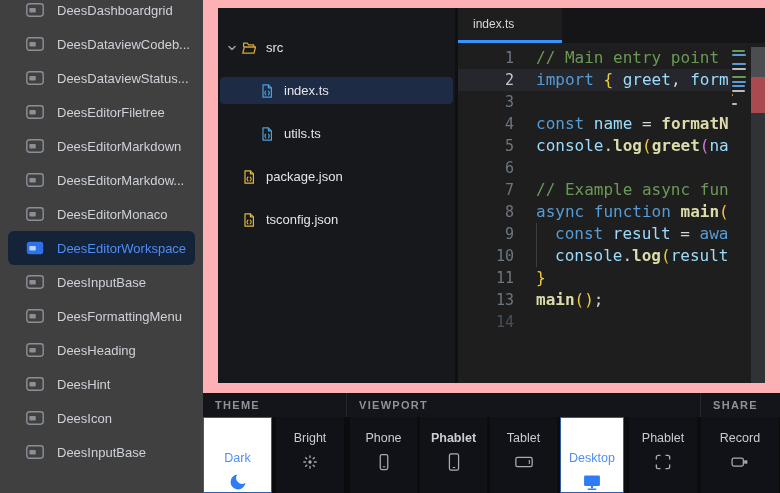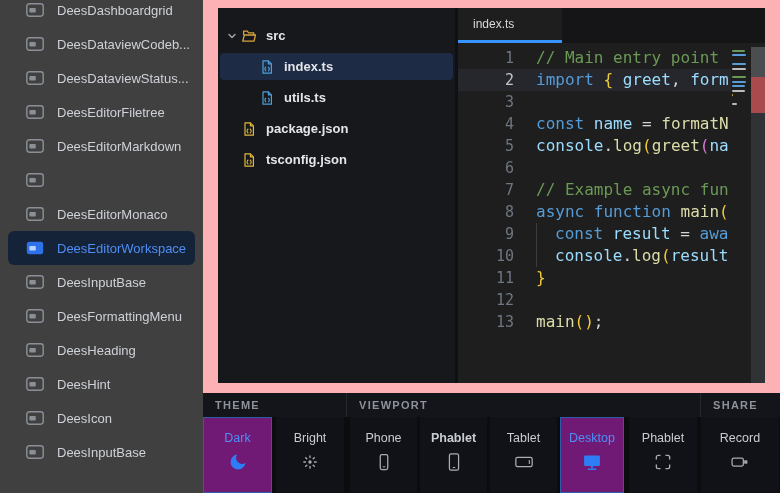--- a/index.html
+++ b/index.html
@@ -15,60 +15,60 @@
   .sb-item { height:34px; margin:0 8px; padding-left:18px; display:flex; align-items:center; gap:13px;
              border-radius:6px; color:#ced2d8; font-size:13px; cursor:pointer; }
   .sb-item.sel { background:#152339; color:#4f8df5; }
   .icn { display:inline-flex; align-items:center; justify-content:center; flex:none; }
   
   .preview { position:absolute; left:203px; top:0; width:577px; height:393px;
              background:var(--pink,#fdb1b4); padding:8px 15px 10px 15px; }
   .component { width:100%; height:100%; display:flex; background:#17181b; overflow:hidden; }
   
   .filetree { width:237px; flex:none; padding-top:10px; background:#17181b; }
-  .ft-row { height:27px; margin:4px 2px; padding-left:6px; display:flex; align-items:center;
-            border-radius:4px; color:#e3e5e8; font-size:13px; cursor:pointer; white-space:nowrap;font-weight:bold; }
+  .ft-row { height:27px; margin:16px 2px; padding-left:6px; display:flex; align-items:center;
+            border-radius:4px; color:#e3e5e8; font-size:13px; cursor:pointer; white-space:nowrap; }
   .ft-row.sel { background:#1d2b45; }
   .ft-chev { width:15px; flex:none; display:inline-flex; }
   .ft-ind { width:18px; flex:none; }
   .ft-icon { margin-right:9px; }
   .panel-divider { width:3px; flex:none; background:#0f1013; cursor:col-resize; }
   
   .editor { flex:1; min-width:0; display:flex; flex-direction:column; background:#1e1e1e; }
   .tabbar { height:35px; flex:none; background:#151517; display:flex; }
   .tab { min-width:104px; padding:0 15px; display:flex; align-items:center; background:#1e1e1e;
          border-bottom:3px solid var(--accent2,#3794ff); color:#d9d9d9; font-size:12px; cursor:pointer; }
   .codearea { flex:1; display:flex; padding-top:4px; overflow:hidden; position:relative; }
   .code { flex:1; min-width:0; font-family:"DejaVu Sans Mono", monospace; font-size:16px; }
   .ln { display:flex; height:22px; line-height:22px; white-space:pre; }
   .ln .gut { width:56px; flex:none; text-align:right; color:#6e7681; font-size:15px; user-select:none; }
   .ln .src { margin-left:22px; flex:1; overflow:hidden; white-space:pre; }
   .ln.cur { background:rgba(110,130,180,0.10); }
   .ln.cur .gut { color:#c6c6c6; }
   .ln.dim .gut { color:#4b5057; }
   .tk-com { color:#6a9955; } .tk-kw { color:#569cd6; } .tk-var { color:#9cdcfe; }
-  .tk-fn { color:#dcdcaa; } .tk-txt { color:#d4d4d4; }
+  .tk-fn { color:#dcdcaa;font-weight:bold; } .tk-txt { color:#d4d4d4; }
   .tk-b1 { color:#f2ca3a; } .tk-b2 { color:#d678d4; }
   .tk-guide { display:inline-block; width:19px; height:22px; border-left:1px solid #3d3d3d; vertical-align:top; }
   .minimap { width:20px; flex:none; padding:3px 3px 0 1px; }
   .mm-bar { height:2px; margin-bottom:2.4px; border-radius:1px; }
   .vscroll { width:14px; flex:none; background:#313236; position:relative; cursor:pointer; }
   .vs-thumb { position:absolute; left:0; right:0; top:0; height:30px; background:#4c4d51; }
   .vs-marker { position:absolute; left:0; right:0; top:30px; height:36px; background:#a84a4e; }
   
   .toolbar { position:absolute; left:203px; top:393px; width:577px; height:100px; background:#0b0c0e; }
   .tb-head { height:24px; display:flex; background:#14151a; }
   .tb-hcell { line-height:24px; padding-left:12px; font-size:11px; font-weight:bold;
               letter-spacing:1.3px; color:#8d929b; }
   .tb-hcell + .tb-hcell { border-left:1px solid #26272c; }
   .tb-row { height:76px; display:flex; }
   .tb-btn { height:76px; background:#101217; border:1px solid transparent; display:flex; flex-direction:column;
             align-items:center; padding-top:13px; gap:7px; cursor:pointer; flex:none; }
   .tb-btn .tb-label { font-size:12.5px; color:#c9cdd3; }
-  .tb-btn.sel { background:#701a75; border-color:#2e5ea9; }
+  .tb-btn.sel { background:#ffffff; border-color:#2e5ea9;justify-content:flex-end; }
   .tb-btn.sel .tb-label { color:var(--accent,#4e8ef7); }
 </style>
 </head>
 <body>
 
 <div class="app" style="--pink: #fdb1b4; --accent: #4e8ef7; --accent2: #3794ff;">
 
   <nav class="sidebar">
     <div class="sb-list" id="sb-list">
         <div class="sb-item">
@@ -116,20 +116,21 @@
           </span>
           <span>DeesEditorMarkdown</span>
         </div>
         <div class="sb-item">
           <span class="icn">
             <svg width="18" height="14" viewBox="0 0 18 14" fill="none">
               <rect x="0.8" y="0.8" width="16.4" height="12.4" rx="2.6" stroke="#8b9097" stroke-width="1.4"></rect>
               <rect x="3.4" y="5" width="6.4" height="4.6" rx="1" fill="#8b9097"></rect>
             </svg>
           </span>
+          <span>DeesEditorMarkdow...</span>
         </div>
         <div class="sb-item">
           <span class="icn">
             <svg width="18" height="14" viewBox="0 0 18 14" fill="none">
               <rect x="0.8" y="0.8" width="16.4" height="12.4" rx="2.6" stroke="#8b9097" stroke-width="1.4"></rect>
               <rect x="3.4" y="5" width="6.4" height="4.6" rx="1" fill="#8b9097"></rect>
             </svg>
           </span>
           <span>DeesEditorMonaco</span>
         </div>
@@ -290,22 +291,22 @@
               <div class="ln cur"><span class="gut">2</span><span class="src"><span class="tk-kw">import</span><span class="tk-txt"> </span><span class="tk-b1">{</span><span class="tk-txt"> </span><span class="tk-var">greet</span><span class="tk-txt">, </span><span class="tk-var">form</span></span></div>
               <div class="ln"><span class="gut">3</span><span class="src"></span></div>
               <div class="ln"><span class="gut">4</span><span class="src"><span class="tk-kw">const</span><span class="tk-txt"> </span><span class="tk-var">name</span><span class="tk-txt"> = </span><span class="tk-fn">formatN</span></span></div>
               <div class="ln"><span class="gut">5</span><span class="src"><span class="tk-var">console</span><span class="tk-txt">.</span><span class="tk-fn">log</span><span class="tk-b1">(</span><span class="tk-fn">greet</span><span class="tk-b2">(</span><span class="tk-var">na</span></span></div>
               <div class="ln"><span class="gut">6</span><span class="src"></span></div>
               <div class="ln"><span class="gut">7</span><span class="src"><span class="tk-com">// Example async fun</span></span></div>
               <div class="ln"><span class="gut">8</span><span class="src"><span class="tk-kw">async</span><span class="tk-txt"> </span><span class="tk-kw">function</span><span class="tk-txt"> </span><span class="tk-fn">main</span><span class="tk-b1">(</span></span></div>
               <div class="ln"><span class="gut">9</span><span class="src"><span class="tk-guide"></span><span class="tk-kw">const</span><span class="tk-txt"> </span><span class="tk-var">result</span><span class="tk-txt"> = </span><span class="tk-kw">awa</span></span></div>
               <div class="ln"><span class="gut">10</span><span class="src"><span class="tk-guide"></span><span class="tk-var">console</span><span class="tk-txt">.</span><span class="tk-fn">log</span><span class="tk-b1">(</span><span class="tk-var">result</span></span></div>
               <div class="ln"><span class="gut">11</span><span class="src"><span class="tk-b1">}</span></span></div>
-              <div class="ln"><span class="gut">12</span><span class="src"></span></div>
               <div class="ln"><span class="gut">13</span><span class="src"><span class="tk-fn">main</span><span class="tk-b1">()</span><span class="tk-txt">;</span></span></div>
+              <div class="ln dim"><span class="gut">14</span><span class="src"></span></div>
             </div>
           <div class="minimap" id="minimap">
               <div class="mm-bar" style="background: rgb(106, 153, 85); width: 13px;"></div>
               <div class="mm-bar" style="background: rgb(86, 156, 214); width: 14px;"></div>
               <div class="mm-bar" style="background: transparent;"></div>
               <div class="mm-bar" style="background: rgb(86, 156, 214); width: 14px;"></div>
               <div class="mm-bar" style="background: rgb(185, 187, 189); width: 14px;"></div>
               <div class="mm-bar" style="background: transparent;"></div>
               <div class="mm-bar" style="background: rgb(106, 153, 85); width: 14px;"></div>
               <div class="mm-bar" style="background: rgb(86, 156, 214); width: 14px;"></div>

